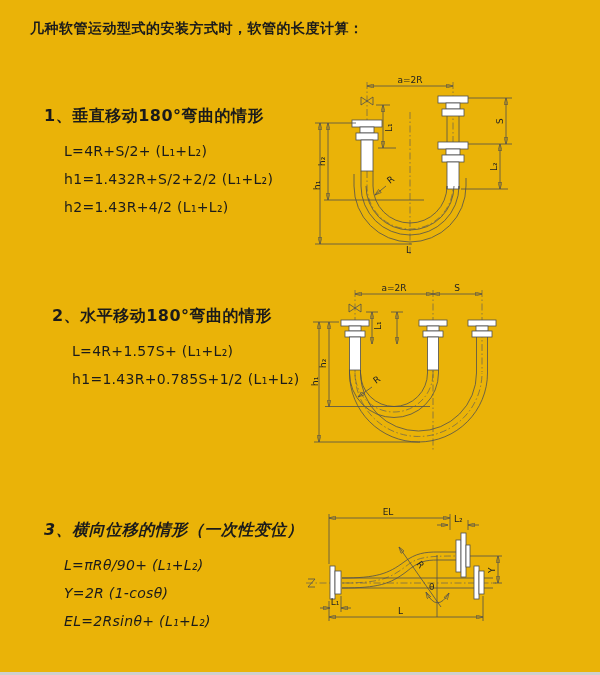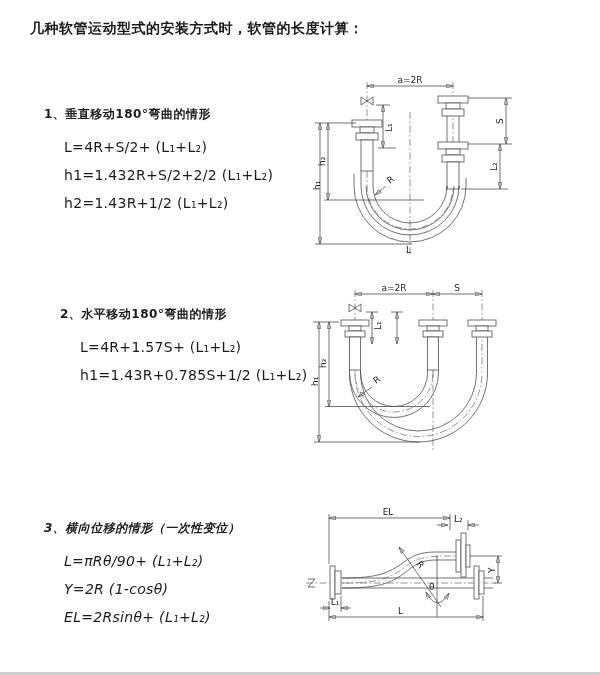--- a/index.html
+++ b/index.html
@@ -1,26 +1,26 @@
 <!DOCTYPE html>
 <html><head>
 <meta charset="utf-8">
 <style>
   html,body{margin:0;padding:0;background:#888;}
   .page{
-    position:relative;width:600px;height:675px;background:#ffffff;
+    position:relative;width:600px;height:675px;background:#eab308;
     font-family:"DejaVu Sans","Liberation Sans",sans-serif;color:#1b1b1b;overflow:hidden;
   }
   .page-title{position:absolute;left:30px;top:20px;font-size:14px;font-weight:bold;letter-spacing:.5px;}
   .section{position:absolute;width:290px;}
-  .sec-heading{font-size:12px;font-weight:bold;letter-spacing:.5px;margin:0 0 10px 0;}
+  .sec-heading{font-size:16px;font-weight:bold;letter-spacing:.5px;margin:0 0 10px 0;}
   .formulas{margin:0;padding:0 0 0 20px;list-style:none;}
   .formulas li{font-size:14px;line-height:28px;letter-spacing:.3px;white-space:nowrap;}
   #sec1{left:44px;top:106px;}
-  #sec2{left:60px;top:306px;}
+  #sec2{left:52px;top:306px;}
   #sec3{left:44px;top:520px;font-style:italic;}
   .diag{position:absolute;}
   #diag1{left:312px;top:74px;}
   #diag2{left:310px;top:282px;}
   #diag3{left:298px;top:500px;}
   .diag line,.diag path{stroke:#4f4f4f;fill:none;stroke-width:.8;}
   .diag rect{stroke:#4f4f4f;fill:#ffffff;stroke-width:.8;}
   .diag .cl{stroke-dasharray:7 2.5 1.5 2.5;stroke-width:.65;stroke:#5a5a5a;}
   .diag text{fill:#222;stroke:none;font-size:9px;font-family:"DejaVu Sans",sans-serif;}
   .braid1{fill:url(#pb1);}
@@ -32,21 +32,21 @@
 
 <div class="page">
 
   <div class="page-title">几种软管运动型式的安装方式时，软管的长度计算：</div>
 
   <div class="section" id="sec1">
     <div class="sec-heading">1、垂直移动180°弯曲的情形</div>
     <ul class="formulas">
       <li>L=4R+S/2+ (L₁+L₂)</li>
       <li>h1=1.432R+S/2+2/2 (L₁+L₂)</li>
-      <li>h2=1.43R+1/2 (L₁+L₂)</li>
+      <li>h2=1.43R+4/2 (L₁+L₂)</li>
     </ul>
   </div>
 
   <svg id="diag1" class="diag" width="280" height="186" viewBox="0 0 280 186">
     <defs>
       <pattern id="pb1" width="4" height="4" patternUnits="userSpaceOnUse">
         <path d="M0,0 L4,4 M4,0 L0,4" stroke="#8d8d8d" stroke-width="0.5"></path>
       </pattern>
       <marker id="ar1" markerWidth="9" markerHeight="6" refX="8.5" refY="3" orient="auto-start-reverse">
         <path d="M0.5,0.5 L8.5,3 L0.5,5.5 Z" fill="#4f4f4f" stroke="none"></path>

